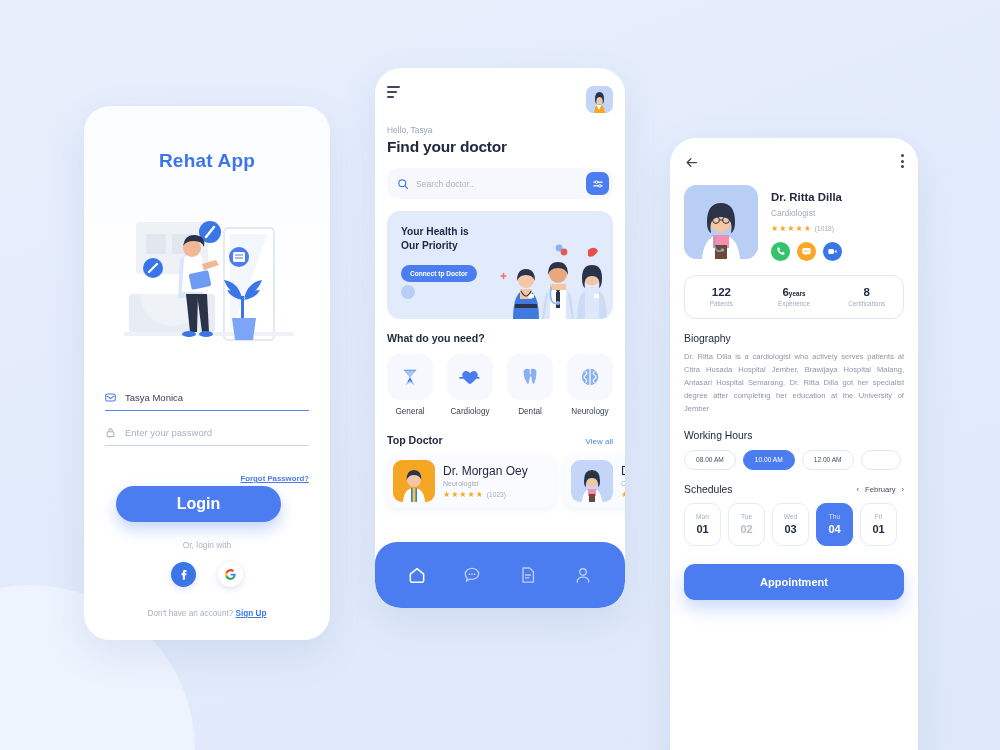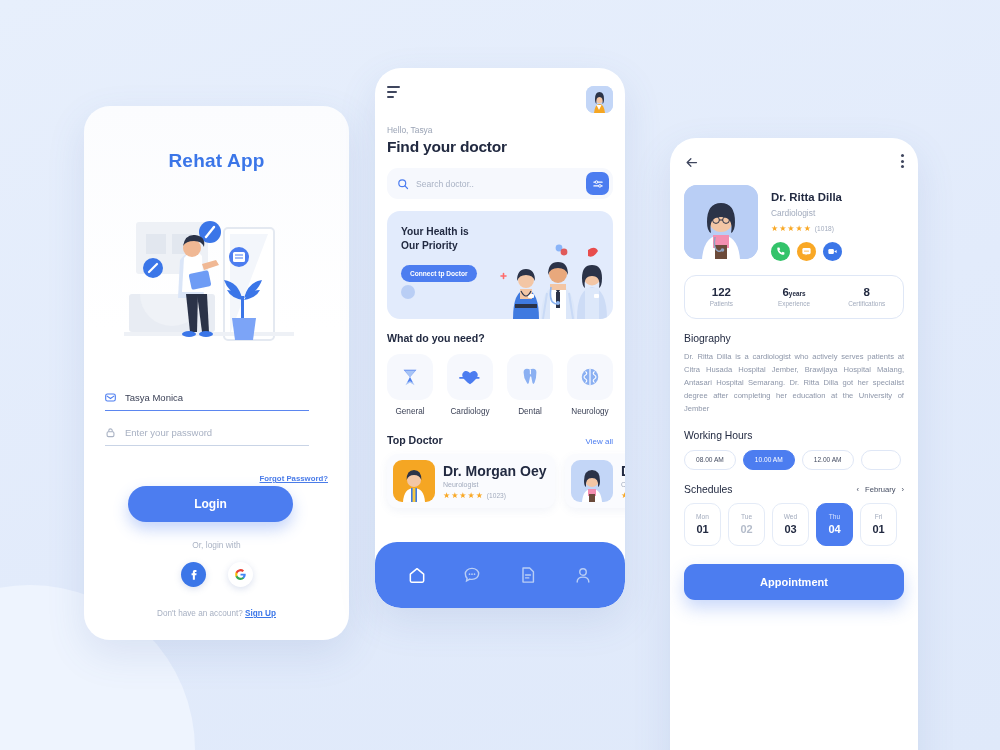--- a/index.html
+++ b/index.html
@@ -12,38 +12,38 @@
   #stage { position: relative; width: 1000px; height: 750px; background:
       linear-gradient(160deg, #e7effc 0%, #e2ebfb 55%, #dfe9fa 100%); }
   .bg-circle { position: absolute; border-radius: 50%; background: #eef4fe; }
   #bgc1 { width: 330px; height: 330px; left: -135px; top: 585px; }
 
   
   .phone { position: absolute; background: #fff; border-radius: 26px;
            box-shadow: 0 14px 38px rgba(80,110,170,.13); overflow: hidden; }
 
   
-  #phone1 { left: 84px; top: 106px; width: 265px; height: 534px;
+  #phone1 { left: 84px; top: 106px; width: 246px; height: 534px;
             background: linear-gradient(180deg,#fbfcfe 0%,#ffffff 42%); }
   .p1-title { text-align: center; font-size: 19px; font-weight: bold;
               color: #3b76e8; margin-top: 44px; letter-spacing: .2px; }
   .p1-illus { position: relative; width: 100%; height: 168px; margin-top: 14px; }
 
   .field { position: absolute; left: 21px; width: 204px; }
   .field .line { border-bottom: 1.2px solid #c9d4e6; padding-bottom: 7px;
                  display: flex; align-items: center; gap: 9px; }
   .field.active .line { border-bottom-color: #5b86f0; }
   .field-val { font-size: 9.5px; color: #3c4257; }
   .field-ph  { font-size: 9.5px; color: #a7b0c2; }
   #f-email { top: 286px; }
   #f-pass  { top: 321px; }
   .forgot { position: absolute; right: 21px; top: 368px; font-size: 7.8px;
             color: #4a7ce9; font-weight: bold; text-decoration: underline; }
-  .login-btn { position: absolute; left: 44px; top: 380px; width: 165px; height: 36px;
-               background: #4c7df0; border-radius: 19px; color: #fff; font-size: 12px;
+  .login-btn { position: absolute; left: 32px; top: 380px; width: 165px; height: 36px;
+               background: #4c7df0; border-radius: 19px; color: #fff; font-size: 16px;
                font-weight: bold; display: flex; align-items: center;
                justify-content: center; box-shadow: 0 7px 15px rgba(76,125,240,.33); }
   .or-txt { position: absolute; width: 100%; top: 434px; text-align: center;
             font-size: 8.4px; color: #aab3c4; }
   .socials { position: absolute; width: 100%; top: 456px; display: flex;
              justify-content: center; gap: 22px; }
   .soc { width: 25px; height: 25px; border-radius: 50%; display: flex;
          align-items: center; justify-content: center; background: #fff;
          box-shadow: 0 2px 7px rgba(90,120,180,.22); }
   .soc.fb { background: #3b76e8; }
@@ -89,21 +89,21 @@
 
   .sec-row { display: flex; justify-content: space-between; align-items: baseline;
              margin-top: 14px; }
   .view-all { font-size: 8px; color: #4c7df0; }
   .doc-strip { display: flex; gap: 10px; margin-top: 8px; }
   .doc-card { flex: 0 0 168px; height: 54px; background: #fafbfe; border-radius: 11px;
               display: flex; align-items: center; padding: 6px; gap: 8px;
               box-shadow: 0 3px 9px rgba(90,120,180,.08); }
   .doc-pic { width: 42px; height: 42px; border-radius: 9px; overflow: hidden;
              position: relative; flex: 0 0 42px; }
-  .doc-name { font-size: 14px; font-weight: bold; color: #222a41; }
+  .doc-name { font-size: 12px; font-weight: normal; color: #222a41; }
   .doc-spec { font-size: 7px; color: #a2abbd; margin: 2px 0 3px; }
   .stars { display: flex; align-items: center; gap: 1px; }
   .stars span.s { color: #f9a825; font-size: 8px; }
   .rat-ct { font-size: 6.6px; color: #a2abbd; margin-left: 3px; }
 
   .tabbar { position: absolute; left: 0; bottom: 0; width: 100%; height: 66px;
             background: #4c7df0; border-radius: 22px 22px 26px 26px;
             display: flex; align-items: center; justify-content: space-around;
             padding: 0 14px; }
 

